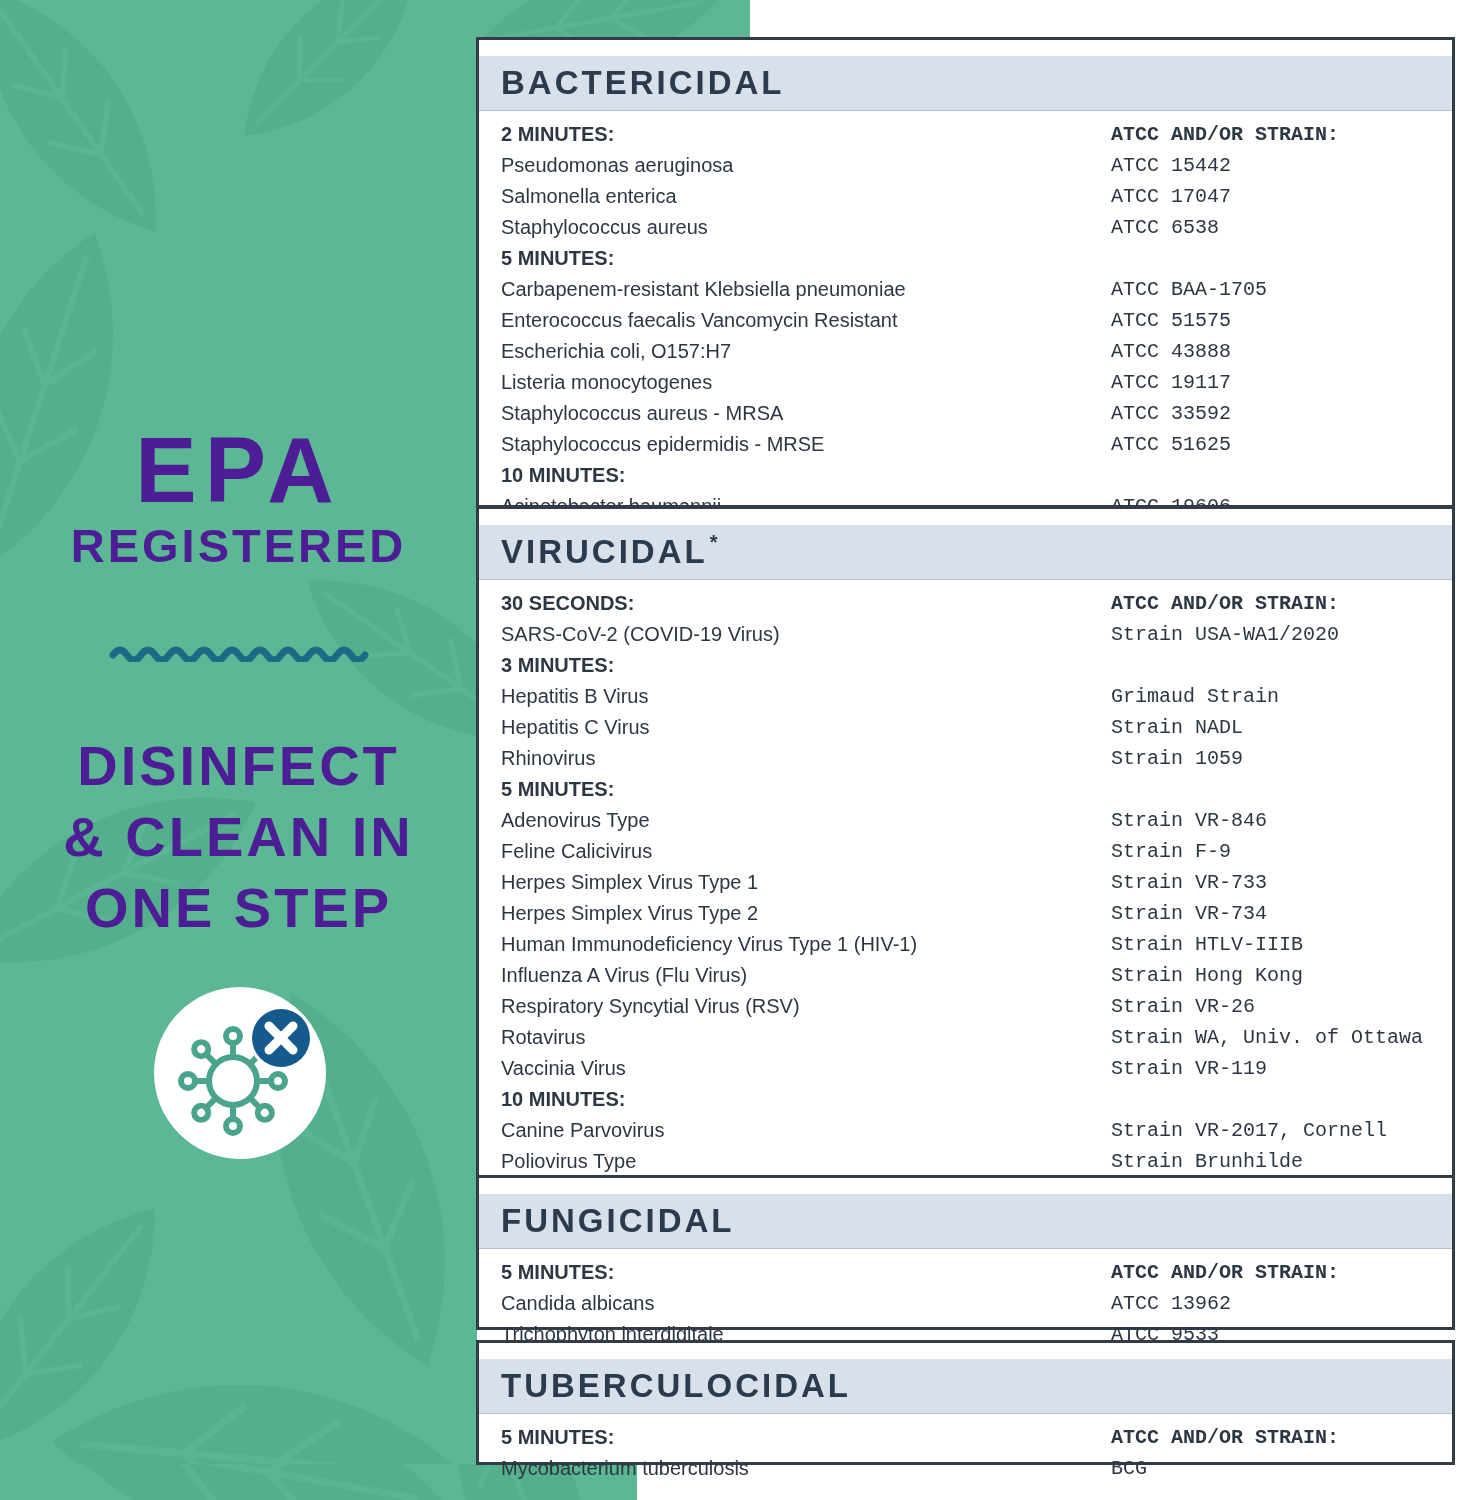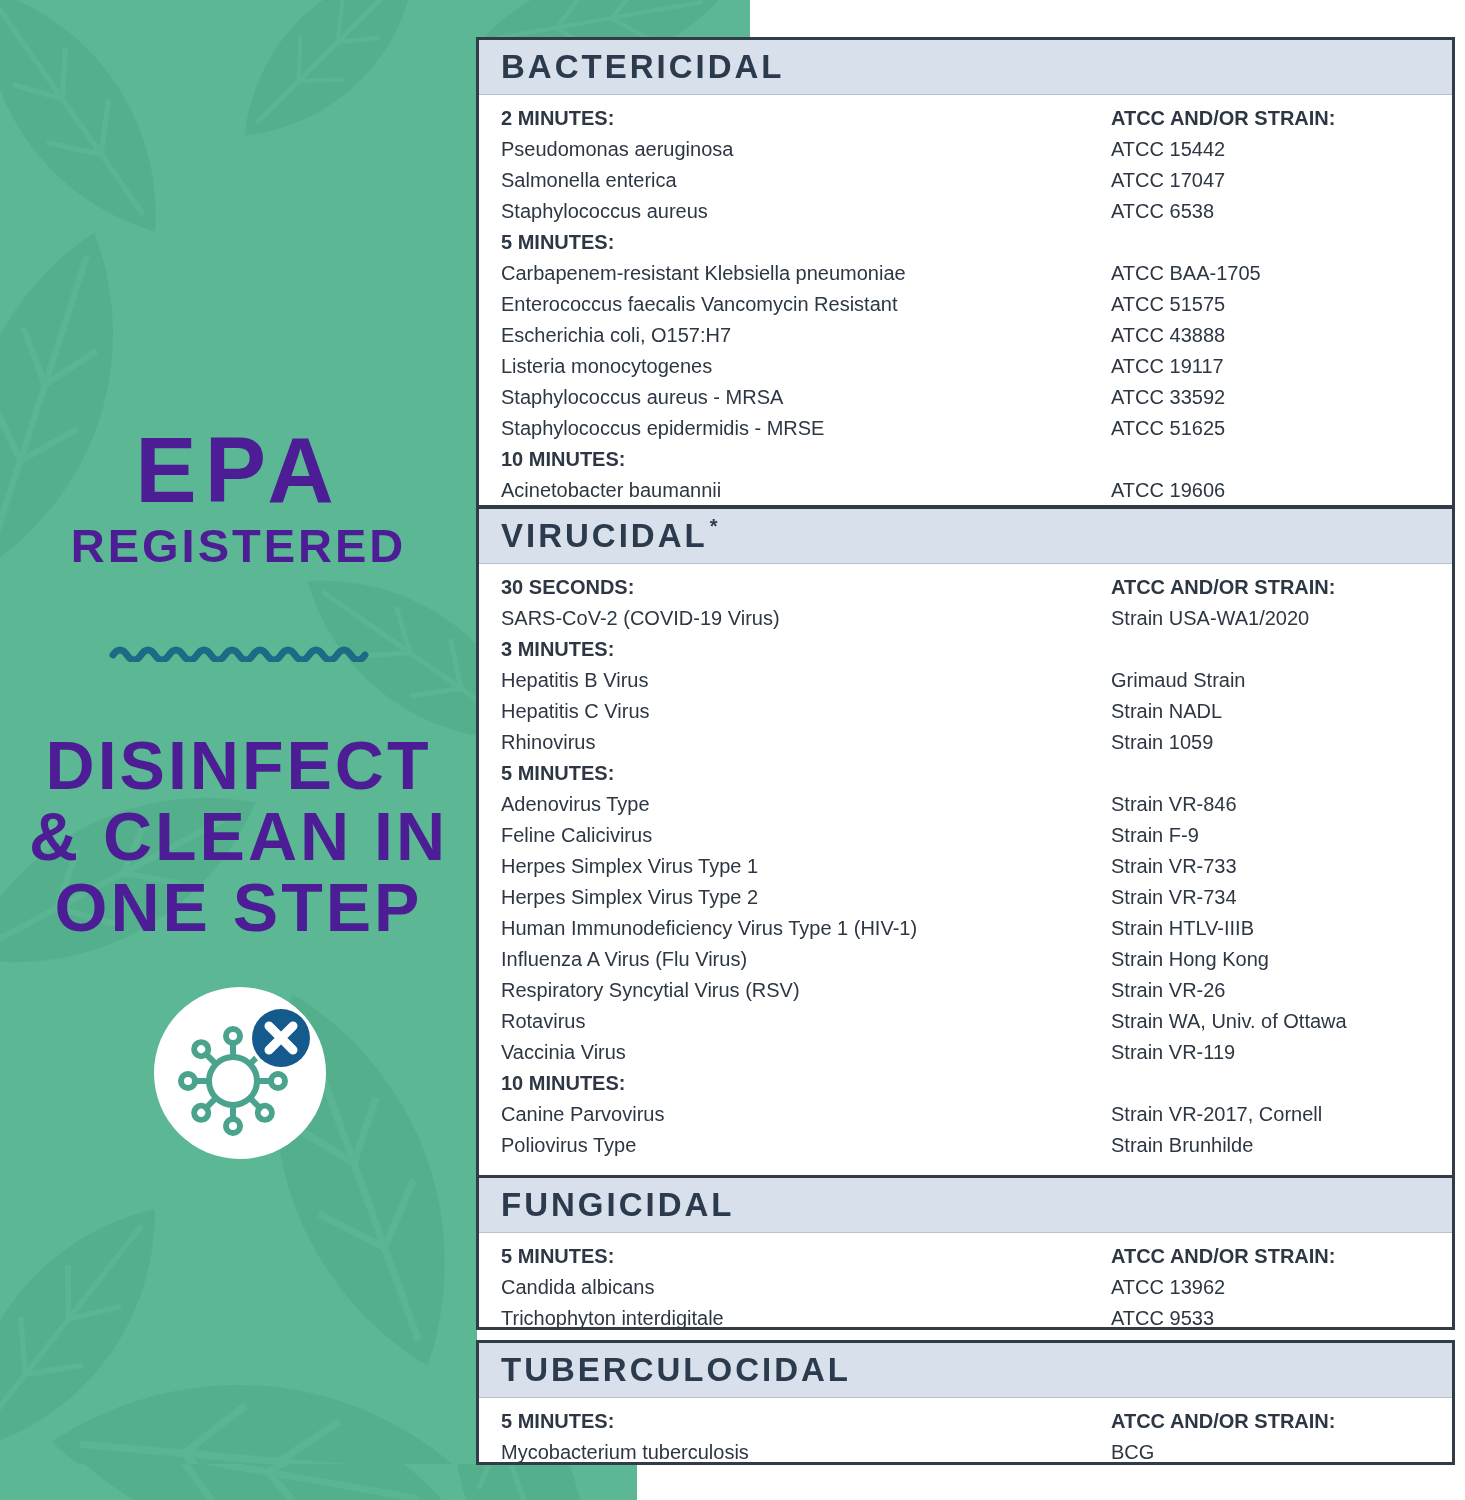--- a/index.html
+++ b/index.html
@@ -14,33 +14,33 @@
   #green-col{left:0;top:0;width:477px;height:1500px;}
   #green-top{left:0;top:0;width:750px;height:37px;}
   #green-bottom{left:0;top:1464px;width:637px;height:36px;}
   .leaf{fill:var(--leaf);opacity:.45;}
   .vein{stroke:var(--green);stroke-width:4;fill:none;opacity:.8;}
 
   
   .hero{position:absolute;left:0;width:477px;text-align:center;color:#4c1d95;font-weight:bold;}
   #epa{top:418px;font-size:92px;letter-spacing:8px;}
   #registered{top:518px;font-size:47px;letter-spacing:3px;}
-  #tagline{top:730px;font-size:68px;letter-spacing:3px;line-height:71px;}
+  #tagline{top:730px;font-size:56px;letter-spacing:3px;line-height:71px;}
   #wave-wrap{position:absolute;left:109px;top:642px;width:262px;height:20px;}
   #virus-wrap{position:absolute;left:153px;top:986px;width:174px;height:174px;}
 
   
   .panel{position:absolute;left:476px;width:979px;background:#ffffff;border:3px solid var(--border);}
   .panel-header{height:55px;background:var(--headerbar);border-bottom:1px solid #b7c2cf;
-    padding-left:22px;display:flex;align-items:center;}
+    padding-left:22px;display:flex;align-items:center;margin-top:16px;}
   .panel-title{font-size:33px;font-weight:bold;letter-spacing:3px;color:var(--headertext);}
   .panel-sup{font-size:20px;font-weight:bold;color:var(--headertext);position:relative;top:-10px;left:2px;}
   .panel-body{padding:8px 0 0 22px;}
   .row{position:relative;height:31px;line-height:31px;font-size:20px;white-space:nowrap;}
-  .row .cr{position:absolute;left:610px;top:0;}
+  .row .cr{position:absolute;left:610px;top:0;font-family:Liberation Mono, monospace;}
   .row.bold{font-weight:bold;}
 </style>
 </head>
 <body>
 
 <svg width="0" height="0" style="position:absolute" aria-hidden="true">
   <defs>
     <g id="leafshape">
       <path class="leaf" d="M0,110 C-52,45 -52,-45 0,-110 C52,-45 52,45 0,110 Z"></path>
       <path class="vein" d="M0,95 L0,-95 M0,40 L28,10 M0,40 L-28,10 M0,-10 L24,-40 M0,-10 L-24,-40"></path>

